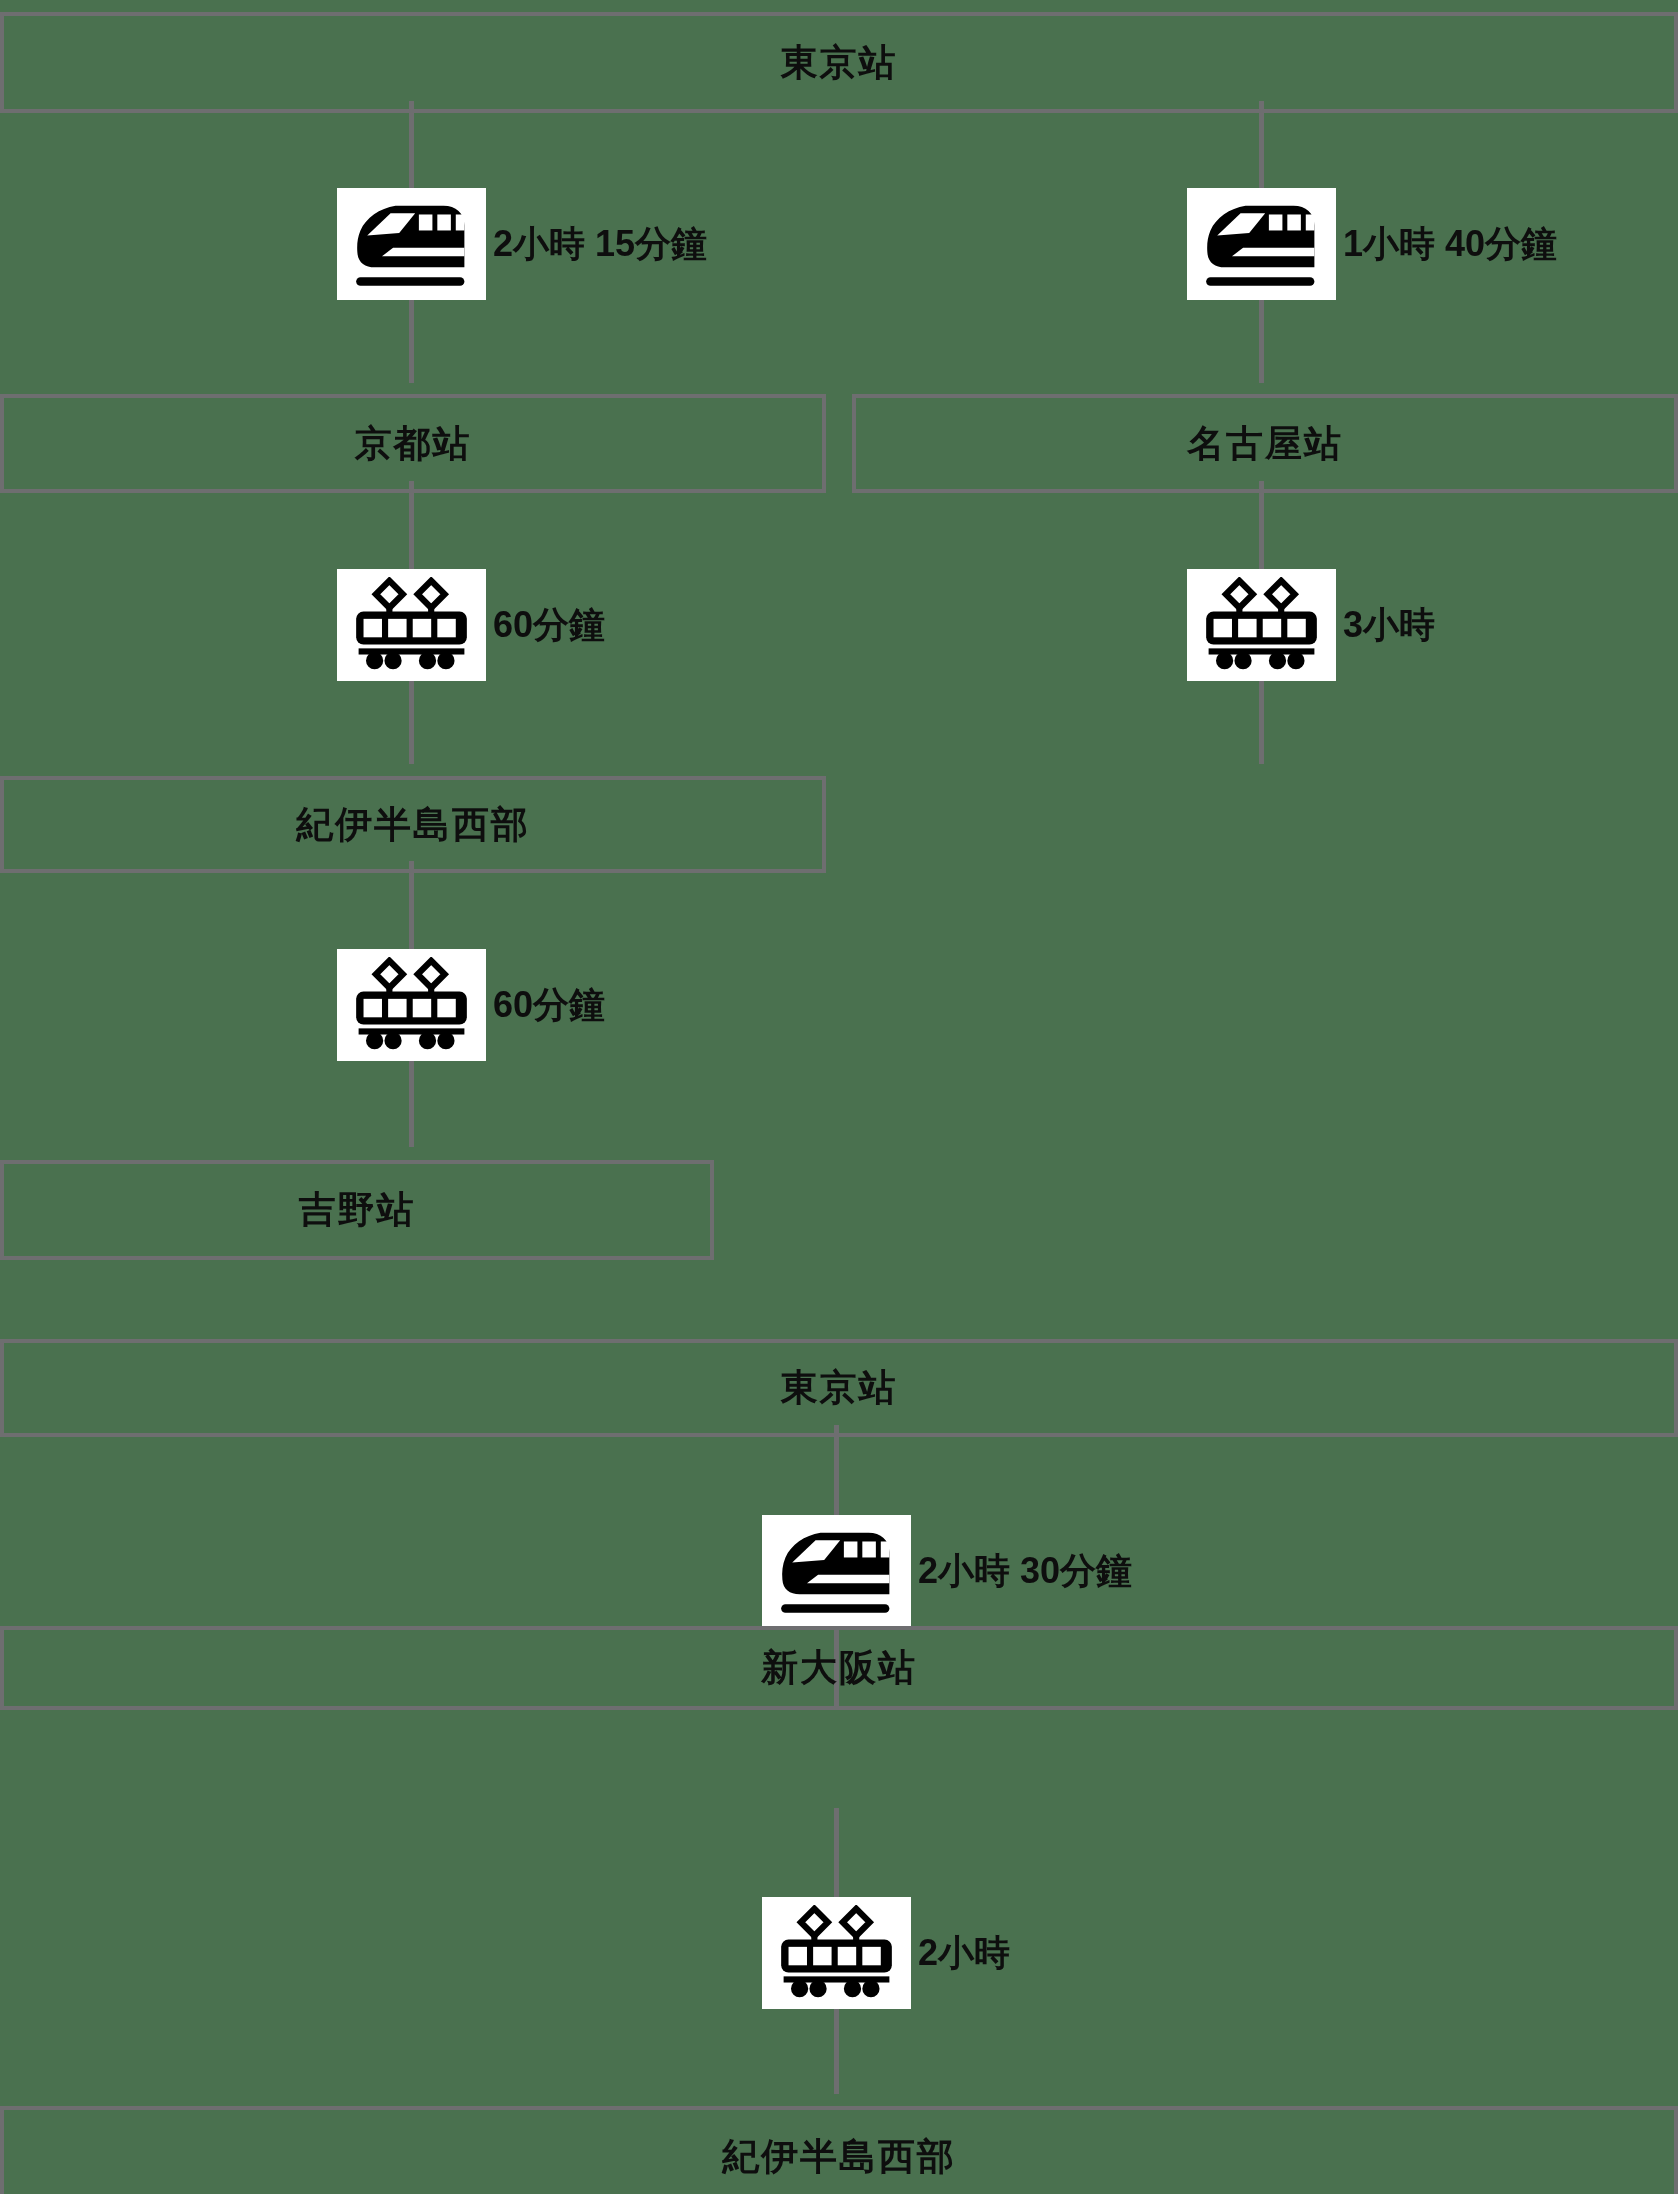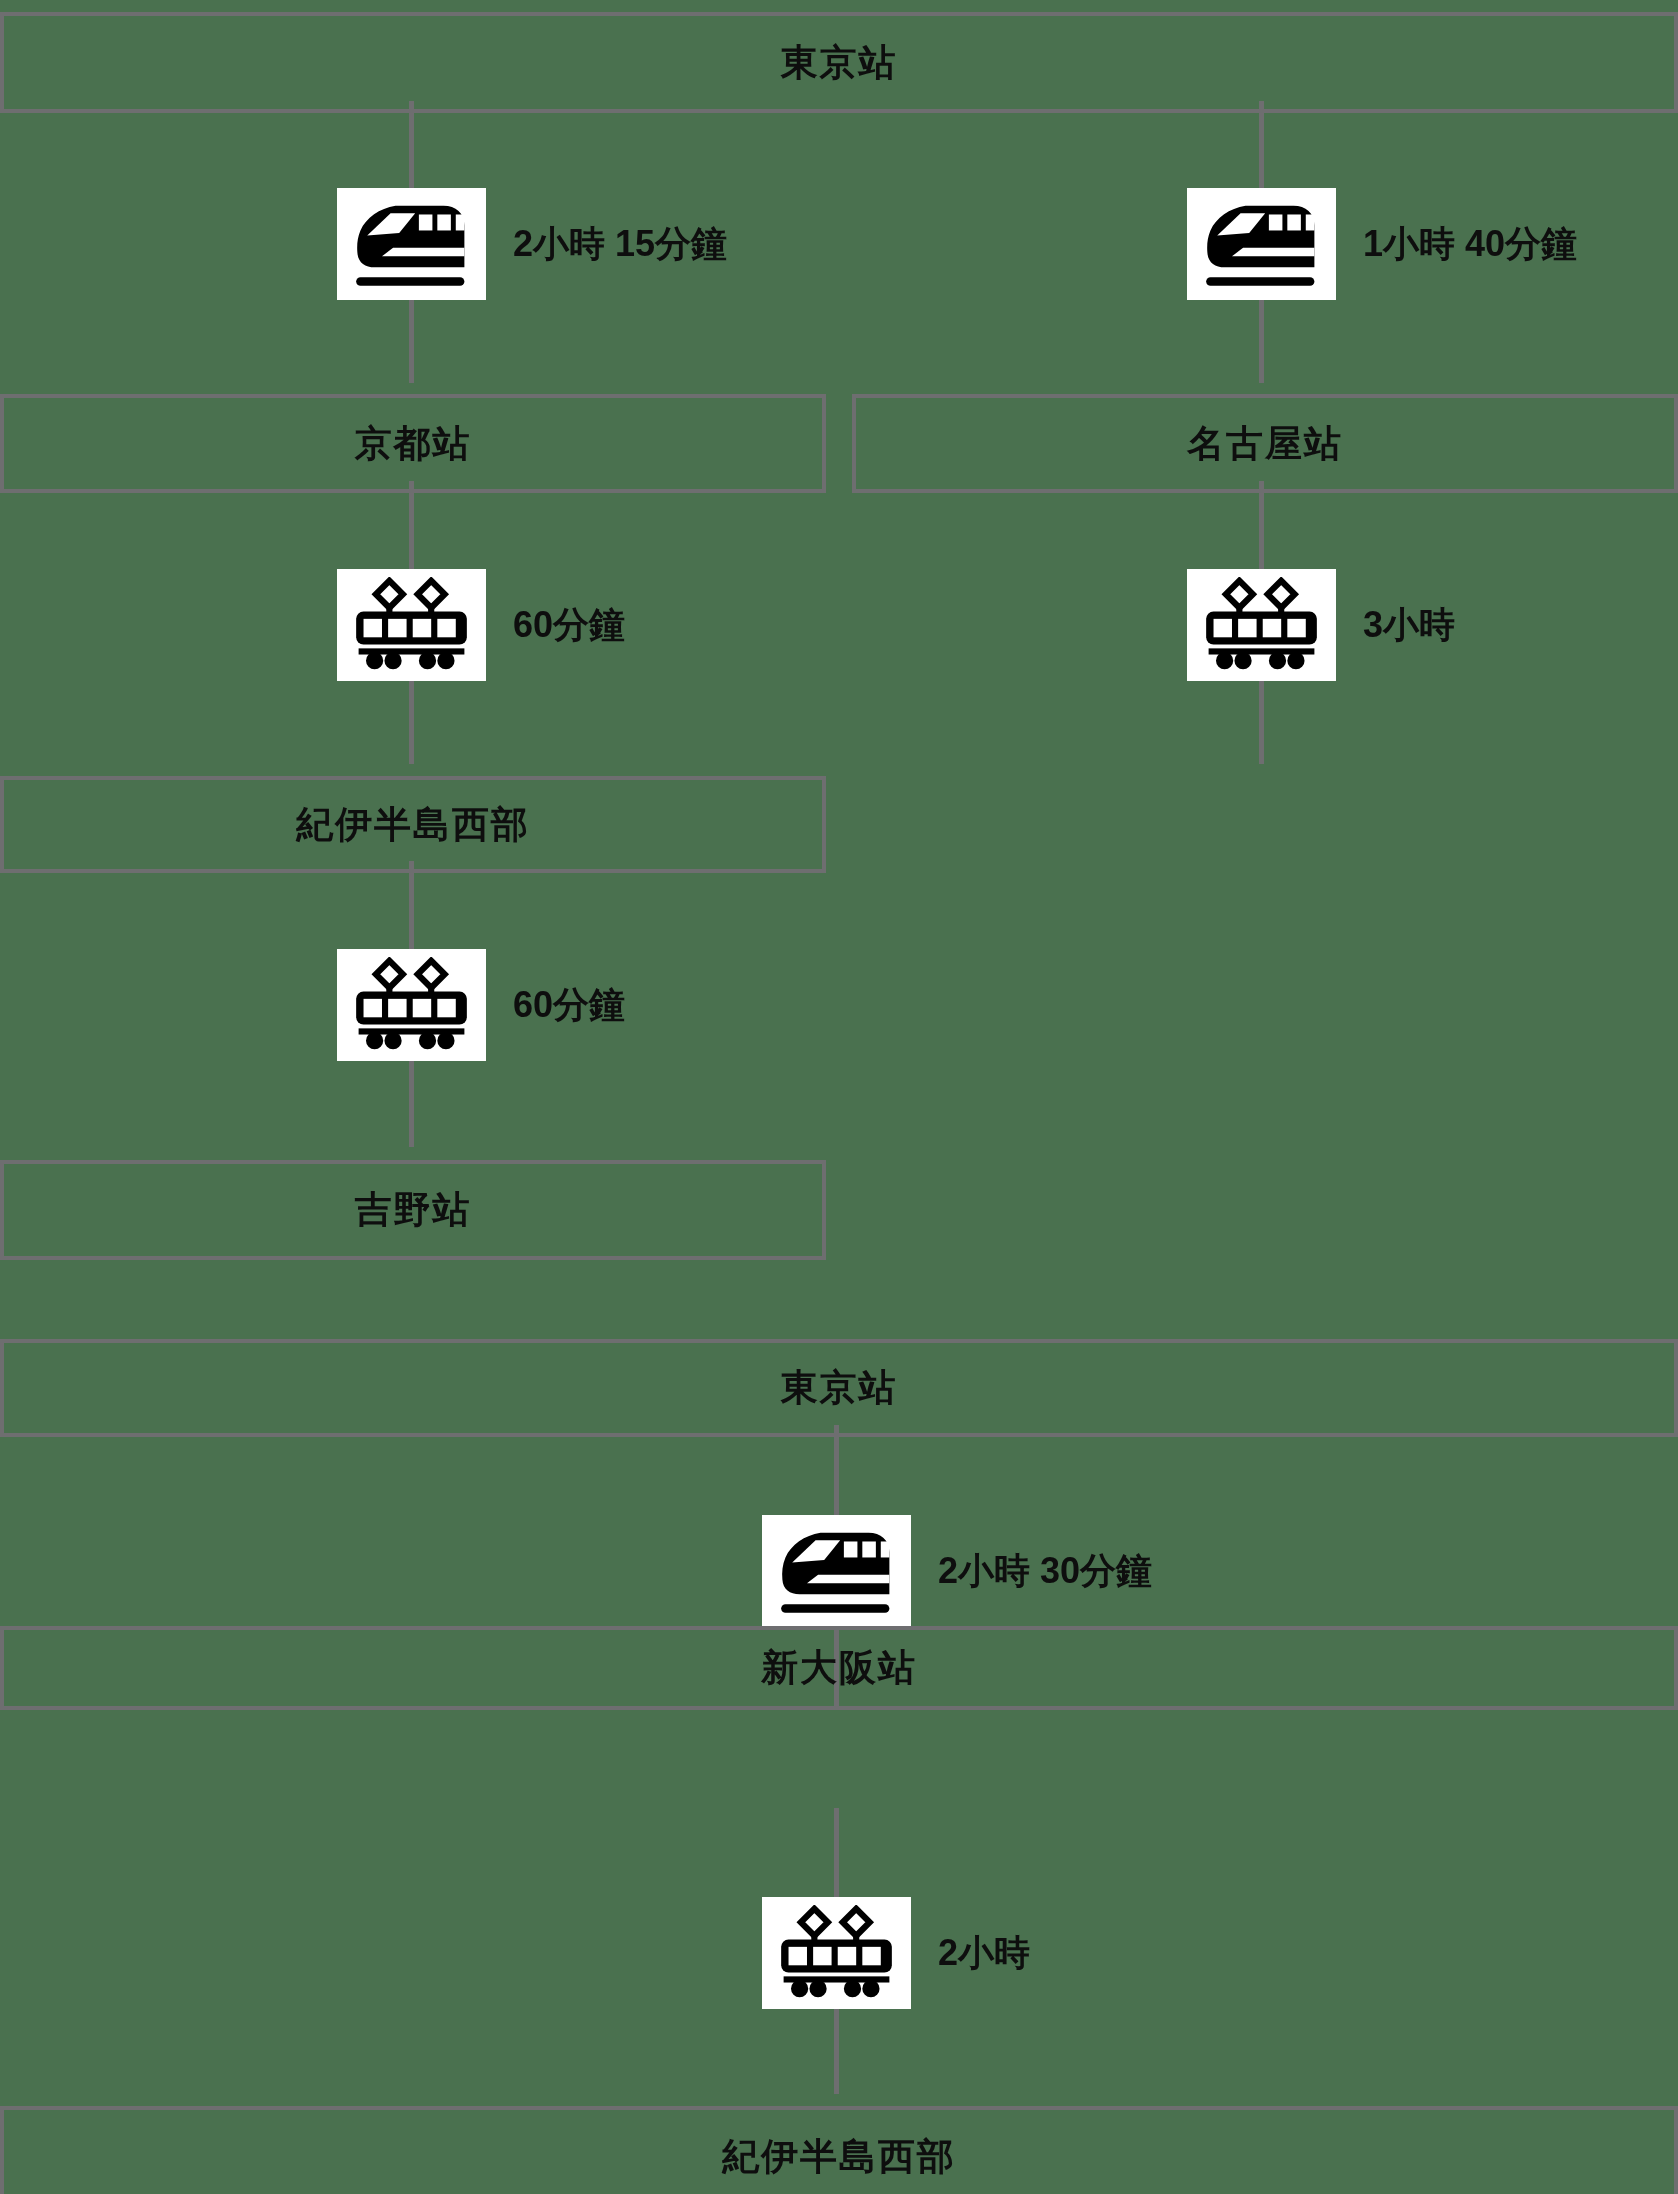--- a/index.html
+++ b/index.html
@@ -43,21 +43,20 @@
   }
   .duration {
     position: absolute;
     height: 112px;
     display: flex;
     align-items: center;
     font-size: 36px;
     font-weight: 700;
     white-space: nowrap;
     color: var(--text, #0e0e0e);
-    margin-left: 20px;
   }
 </style>
 </head>
 <body style="background: rgb(74, 113, 79);">
 
 <div class="canvas">
 
   <div class="station-box" style="left:0;top:0;width:1678px;height:101px">東京站</div>
 
   <div class="connector" style="left:409px;top:101px;height:282px"></div>
@@ -155,21 +154,21 @@
       <rect x="5" y="55" width="90" height="3" fill="#fff"></rect>
       <rect x="7" y="58" width="86" height="5" fill="#000"></rect>
       <circle cx="20" cy="68" r="7" fill="#000"></circle>
       <circle cx="35" cy="68" r="7" fill="#000"></circle>
       <circle cx="63" cy="68" r="7" fill="#000"></circle>
       <circle cx="78" cy="68" r="7" fill="#000"></circle>
     </svg>
   </div>
   <div class="duration" style="left:493px;top:949px">60分鐘</div>
 
-  <div class="station-box" style="left:0;top:1148px;width:826px;height:100px">吉野站</div>
+  <div class="station-box" style="left:0;top:1148px;width:714px;height:100px">吉野站</div>
 
   <div class="station-box" style="left:0;top:1327px;width:1678px;height:98px">東京站</div>
 
   <div class="connector" style="left:834px;top:1425px;height:285px"></div>
 
   <div class="mode-box" style="left:762px;top:1515px">
     <svg viewBox="0 0 100 78" width="123" height="96">
       <path d="M37,8 C24,10 13,18 8.5,28 C6,34 5.5,40 6,46 C6.5,54 12,58 20,58 L93,58 L93,24 C93,14 86,8 76,8 Z" fill="#000"></path>
       <polygon points="33,14 53,14 40,30 14,32" fill="#fff"></polygon>
       <rect x="56" y="15" width="11" height="13" fill="#fff"></rect>

